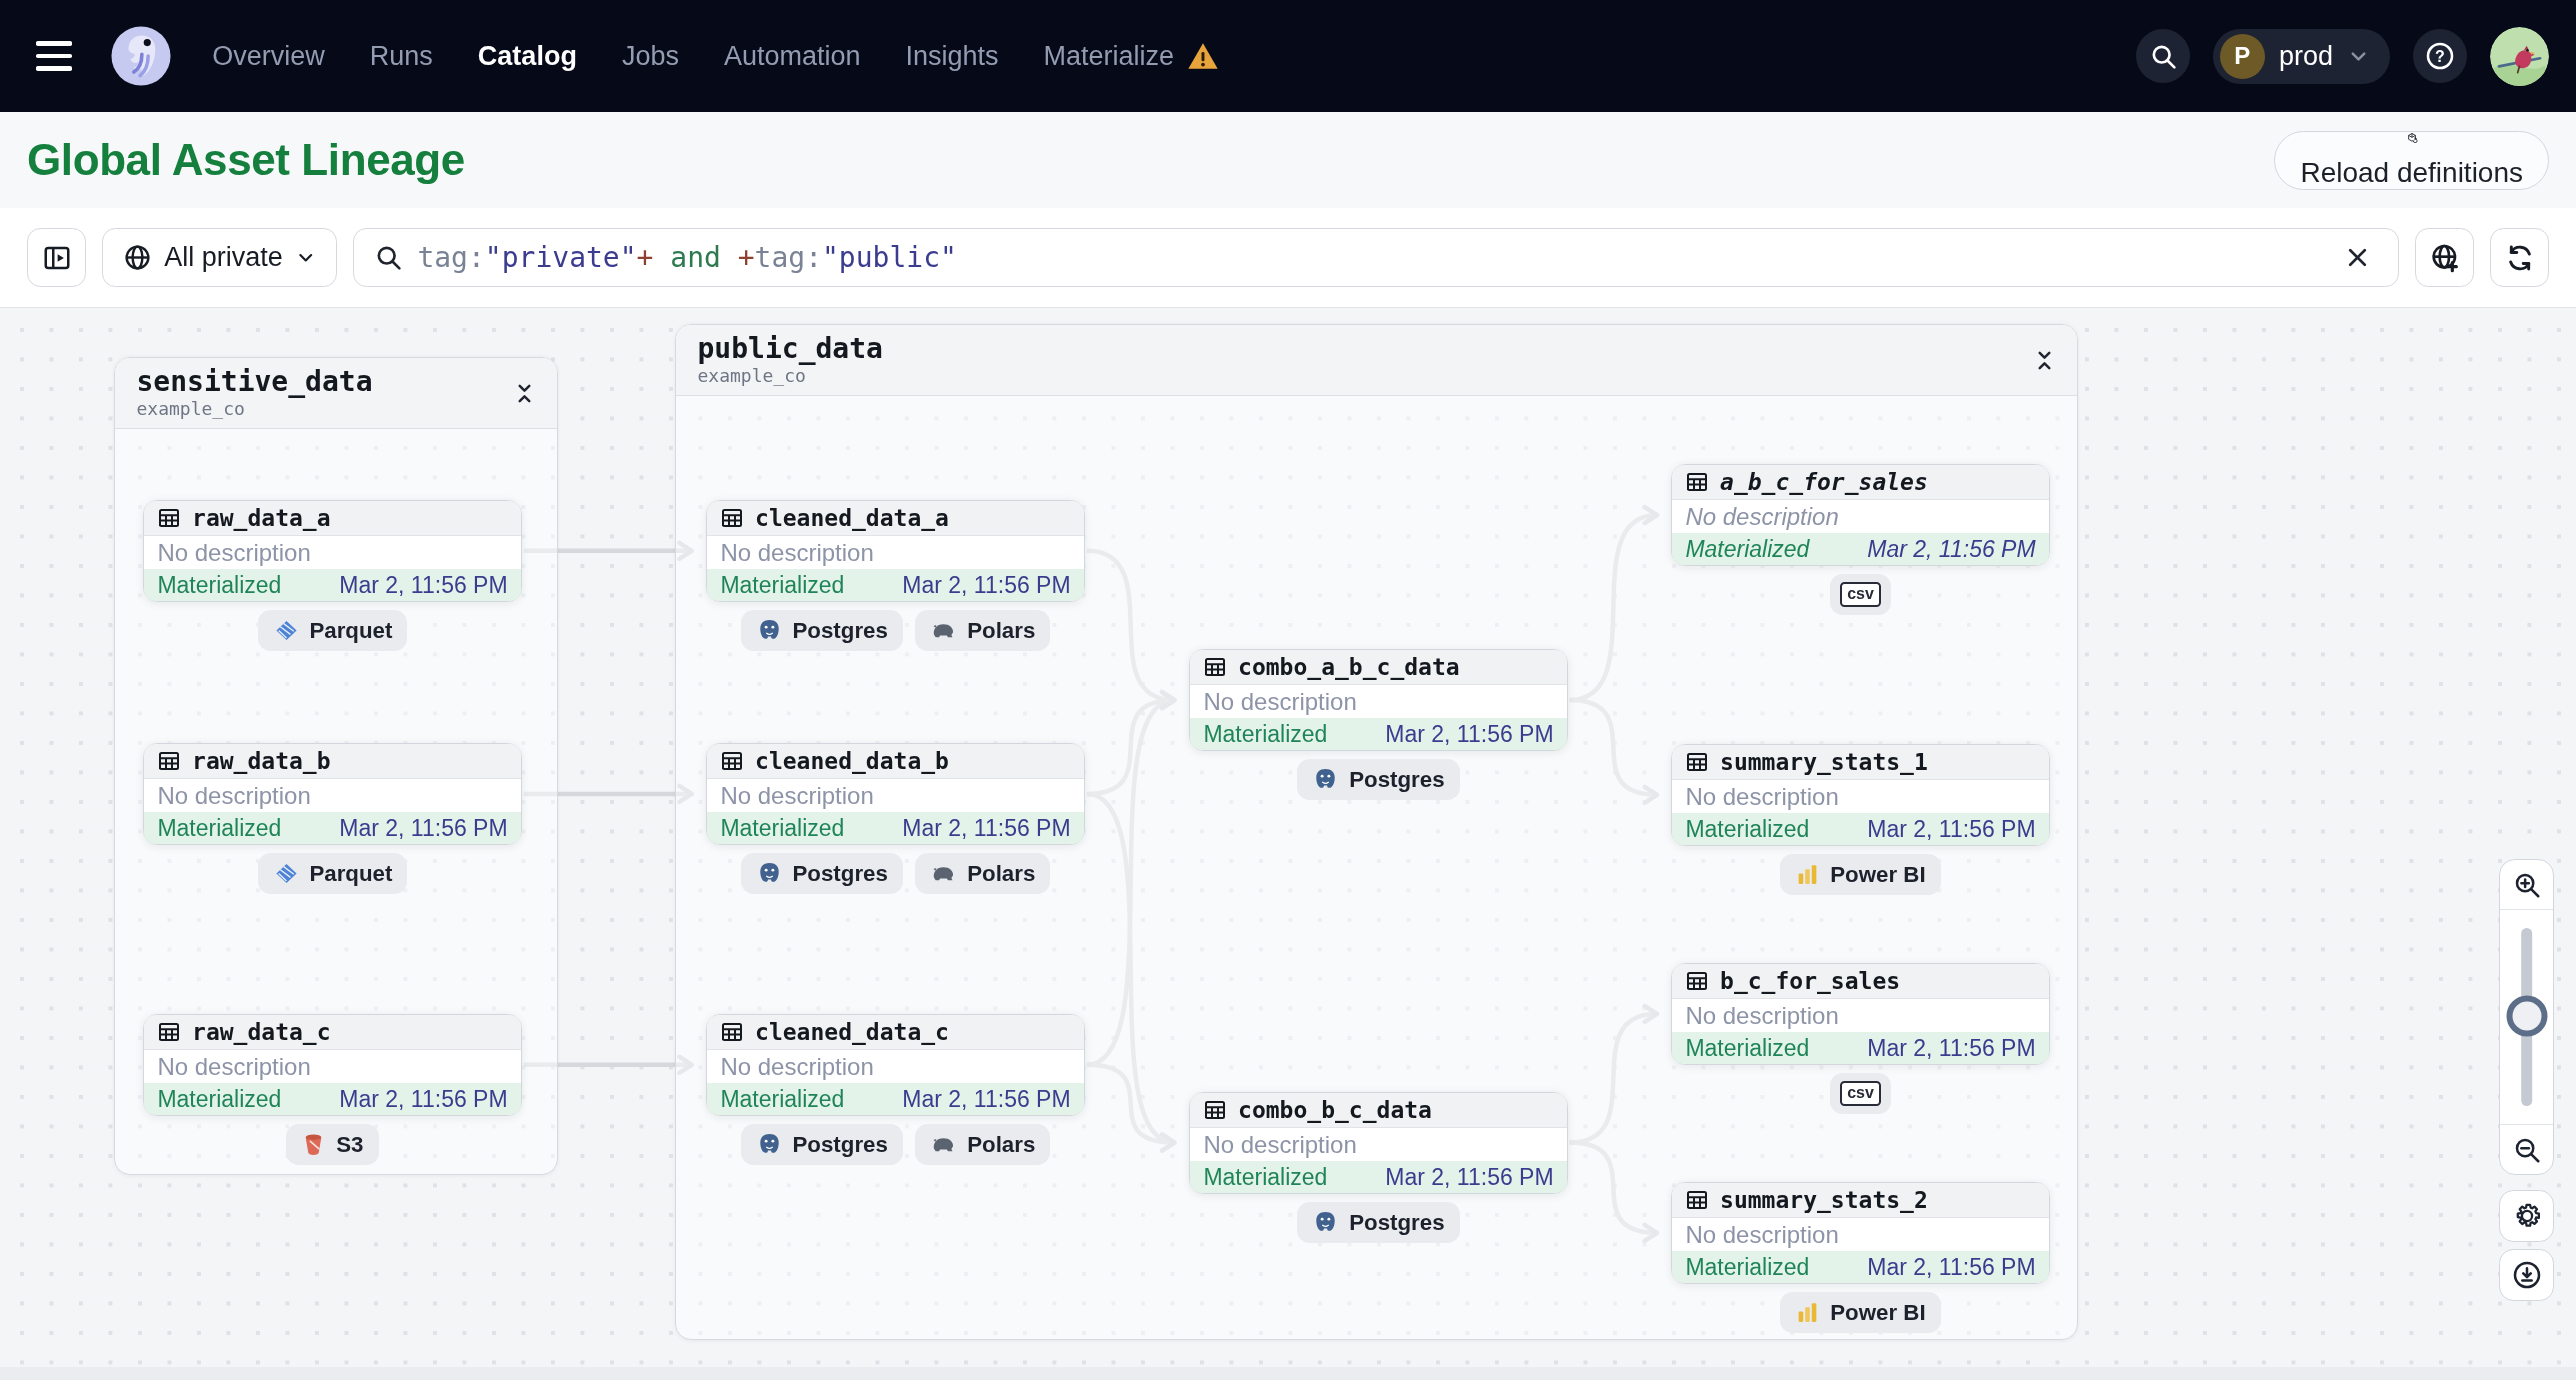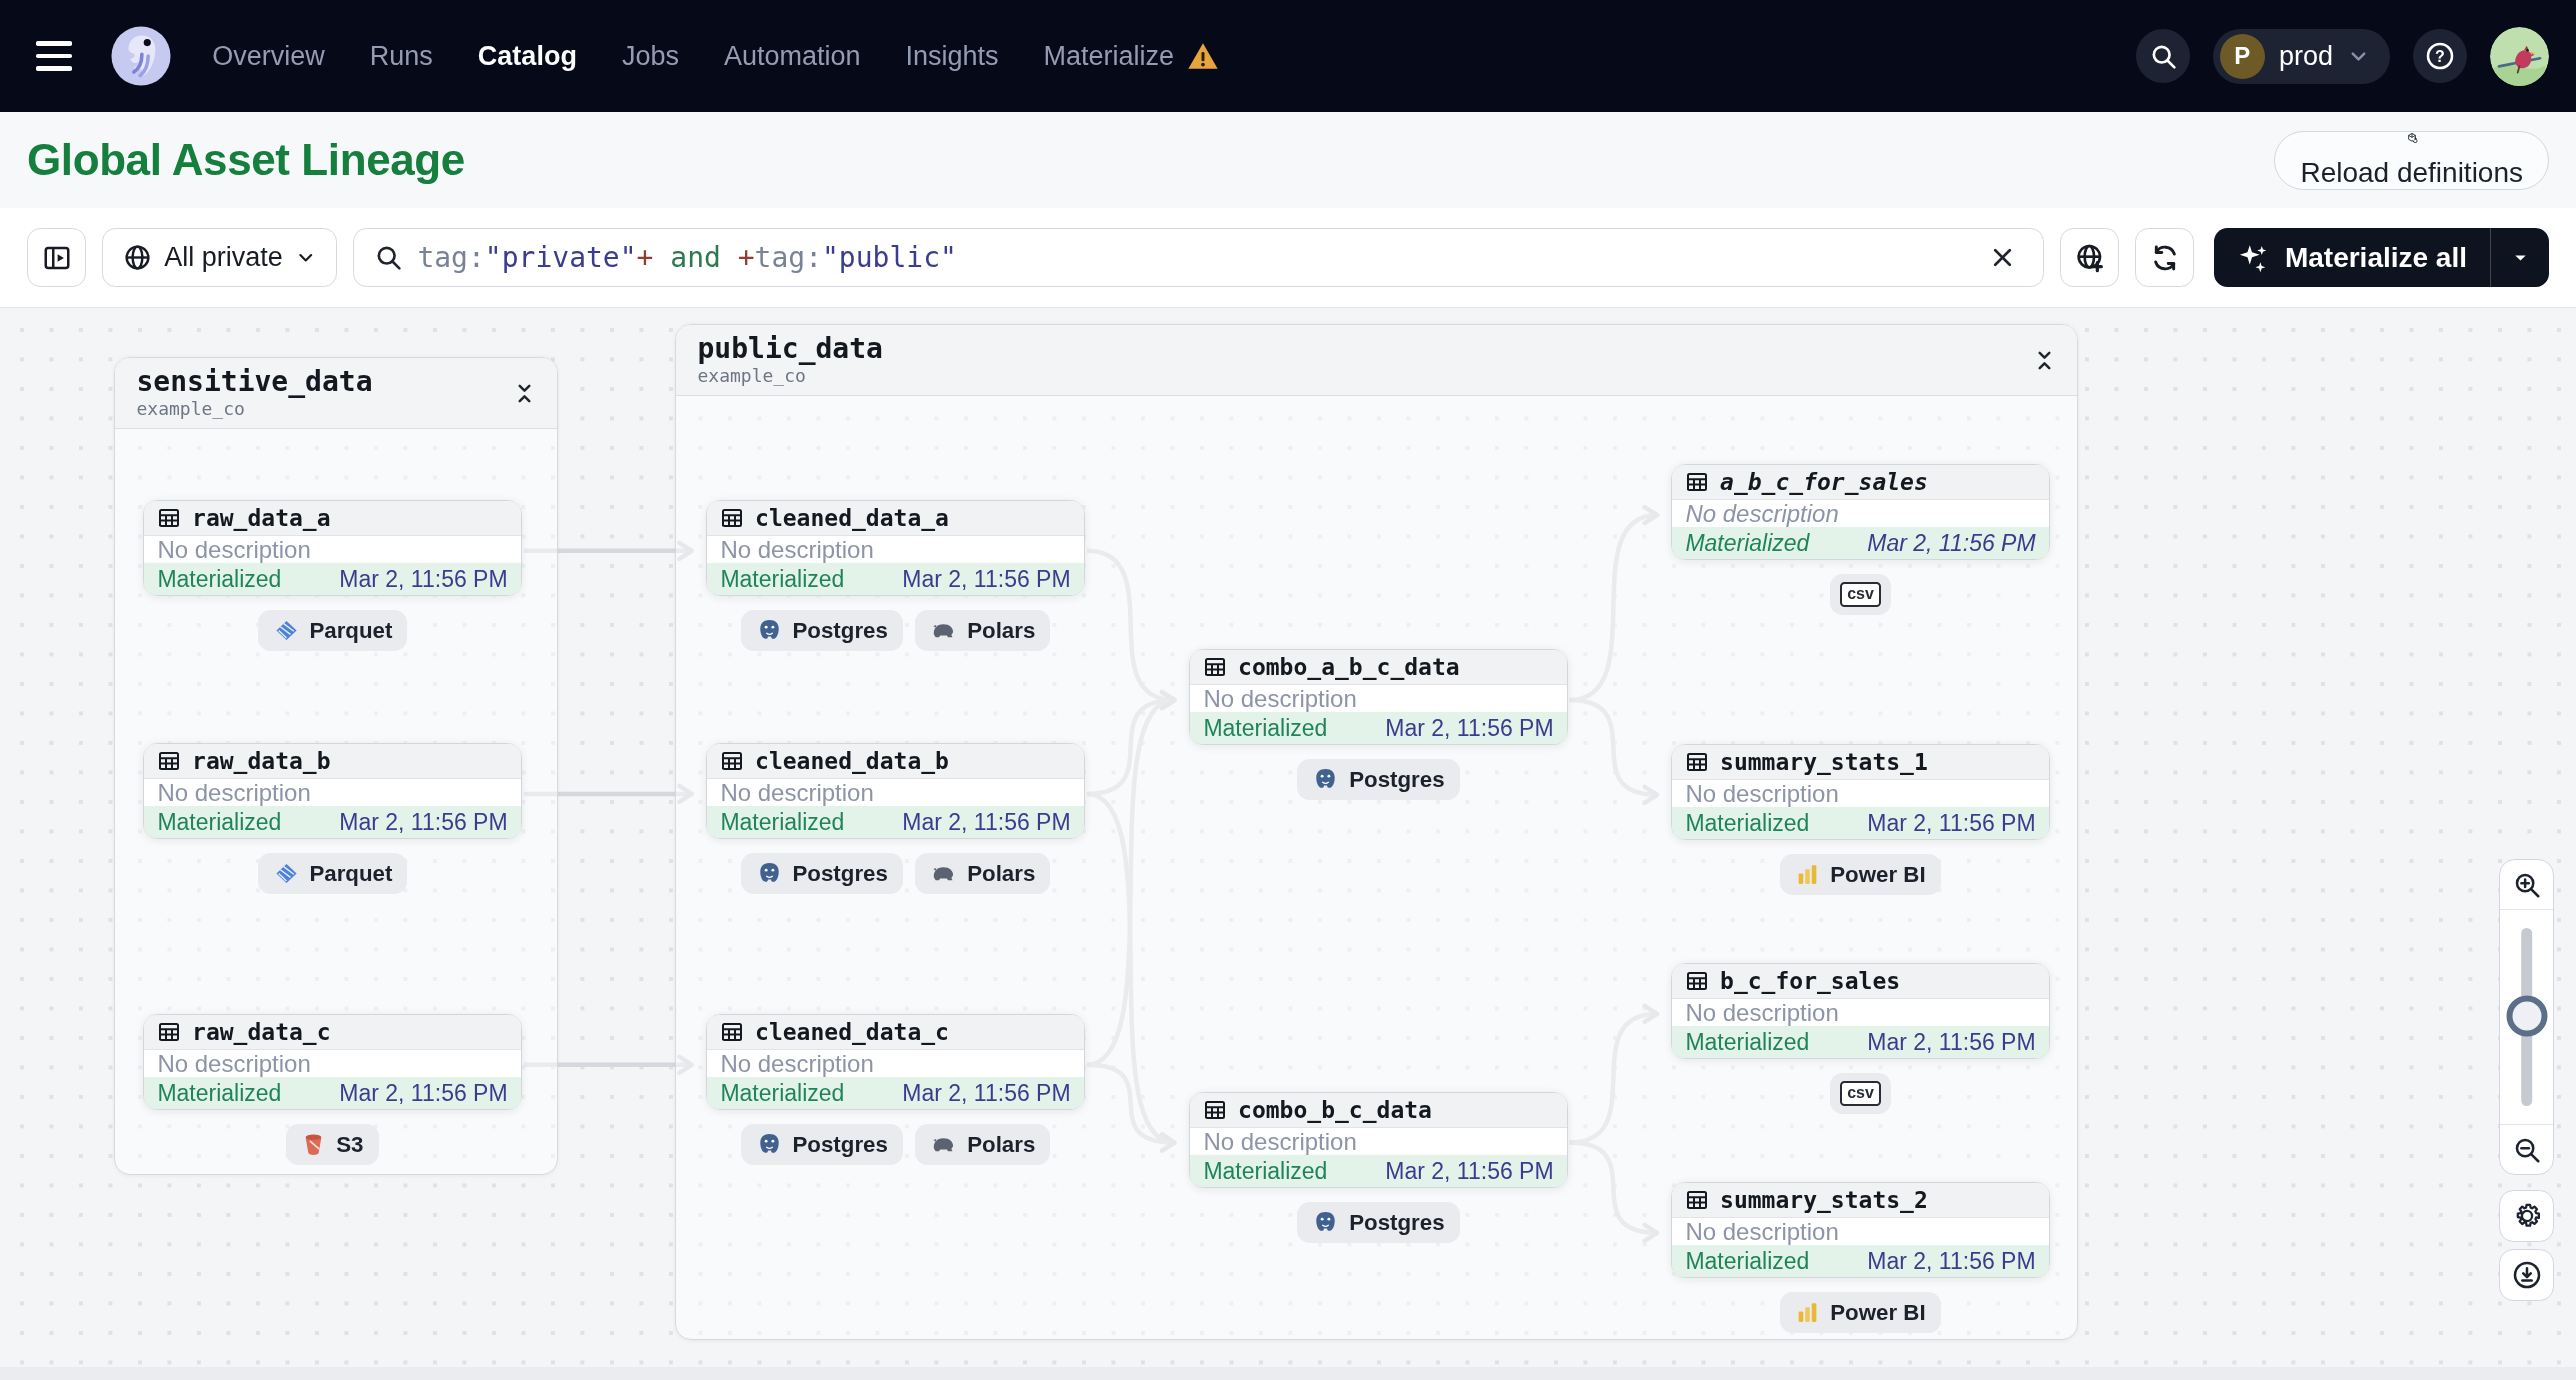--- a/index.html
+++ b/index.html
@@ -54,21 +54,21 @@
   .group-titles{display:flex;flex-direction:column;justify-content:center;gap:0.9px;}
   .group-name{font-family:"DejaVu Sans Mono",monospace;font-weight:700;font-size:28px;color:#14181f;line-height:1.1;}
   .group-sub{font-family:"DejaVu Sans Mono",monospace;font-size:18px;color:#6e7685;line-height:1.1;}
   .collapse{margin-left:auto;display:flex;}
 
   .asset-node{position:absolute;width:379px;border:1.8px solid #d3d6dc;border-radius:14.3px;background:#fff;
               box-shadow:0 1.8px 8px rgba(18,23,37,.08);box-sizing:border-box;cursor:pointer;}
   .node-header{height:34px;background:#f0f2f4;border-bottom:0.9px solid #e1e3e8;border-radius:11.6px 11.6px 0 0;
                display:flex;align-items:center;gap:10.7px;padding:0 13.4px;
                font-family:"DejaVu Sans Mono",monospace;font-weight:700;font-size:23px;color:#14181f;}
-  .node-desc{height:27px;display:flex;align-items:center;padding:0 13.4px;font-size:24px;color:#8d94a8;}
+  .node-desc{height:33px;display:flex;align-items:center;padding:0 13.4px;font-size:24px;color:#8d94a8;}
   .node-status{height:32px;background:#e4f3ea;border-radius:0 0 11.6px 11.6px;display:flex;align-items:center;
                justify-content:space-between;padding:0 13.4px;font-size:23px;}
   .status-label{color:#1f8457;}
   .status-time{color:#3b3c8d;}
   .badge-row{position:absolute;display:flex;gap:12.5px;justify-content:center;align-items:center;}
   .badge{height:41px;background:#e9ebef;border-radius:12.5px;display:flex;align-items:center;gap:9.8px;
          padding:0 15px;font-size:22.3px;font-weight:700;color:#1c212b;}
   .badge.icon-only{padding:0 9.8px;}
   .csv-chip{display:inline-block;border:2.2px solid #272c37;border-radius:4.5px;padding:0px 5.4px;
             font-size:16px;font-weight:700;color:#272c37;line-height:1.3;background:#fff;}
@@ -222,35 +222,20 @@
       </svg>
     </button>
     <button class="tool-btn">
       <svg width="32" height="32" viewBox="0 0 24 24">
         <path d="M19 9a7.5 7.5 0 0 0-13.6-1.4" fill="none" stroke="#171b24" stroke-width="2.2" stroke-linecap="round"></path>
         <path d="M5.5 3.8v4.1h4.1" fill="none" stroke="#171b24" stroke-width="2.2" stroke-linecap="round" stroke-linejoin="round"></path>
         <path d="M5 15a7.5 7.5 0 0 0 13.6 1.4" fill="none" stroke="#171b24" stroke-width="2.2" stroke-linecap="round"></path>
         <path d="M18.5 20.2v-4.1h-4.1" fill="none" stroke="#171b24" stroke-width="2.2" stroke-linecap="round" stroke-linejoin="round"></path>
       </svg>
     </button>
-    <div class="mat-split">
-      <button class="mat-main">
-        <svg width="34" height="34" viewBox="0 0 24 24">
-          <path d="M9 3l1.6 5L16 9.7l-5.4 1.7L9 16.5 7.4 11.4 2 9.7l5.4-1.7z" fill="#fff"></path>
-          <path d="M17.5 3.5l.8 2.4 2.4.8-2.4.8-.8 2.4-.8-2.4-2.4-.8 2.4-.8z" fill="#fff"></path>
-          <path d="M16.5 15l.9 2.6 2.6.9-2.6.9-.9 2.6-.9-2.6-2.6-.9 2.6-.9z" fill="#fff"></path>
-        </svg>
-        <span>Materialize all</span>
-      </button>
-      <button class="mat-caret">
-        <svg width="25" height="25" viewBox="0 0 24 24">
-            <path d="M7 10l5 5 5-5z" fill="#fff"></path>
-          </svg>
-      </button>
-    </div>
   </div>
 
   <div class="canvas">
     <svg class="edges" id="edge-layer" width="2576" height="1072" viewBox="0 0 2882 1199">
         <defs>
      <marker id="arrow" markerUnits="userSpaceOnUse" markerWidth="30" markerHeight="30" refX="21" refY="13" orient="auto">
        <path d="M7 4 L21 13 L7 22" fill="none" stroke="#d2d4da" stroke-width="5" stroke-linecap="round" stroke-linejoin="round"></path>
      </marker>
    </defs>
    <g fill="none" stroke="#d6d8dd" stroke-width="5">

